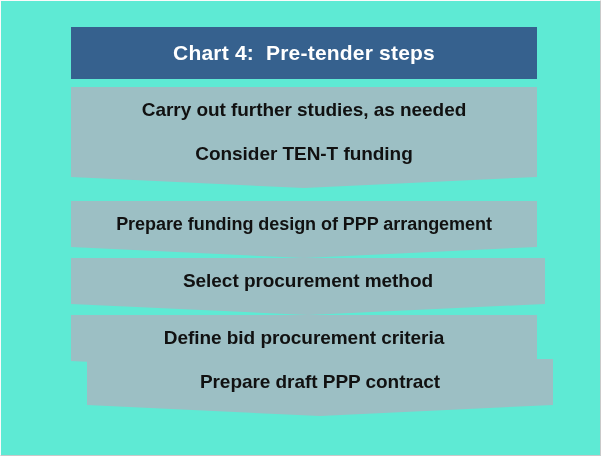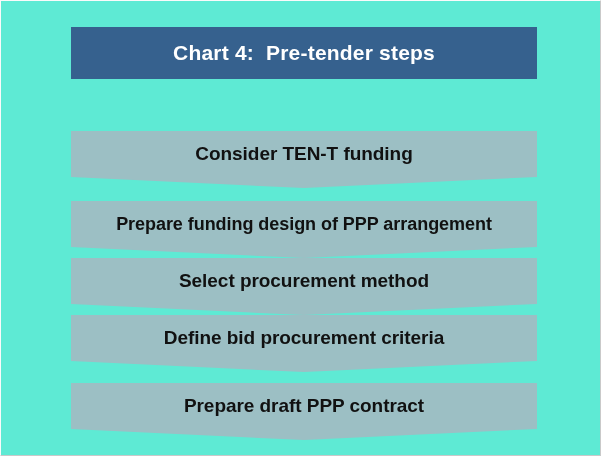--- a/index.html
+++ b/index.html
@@ -73,33 +73,36 @@
     font-weight: bold;
     letter-spacing: -0.05px;
     white-space: nowrap;
     text-align: center;
   }
   .step.narrow .step-label { font-size: 18px; }
 
   .step-0 { top: 86px; }
   .step-1 { top: 130px; }
   .step-2 { top: 200px; }
-  .step-3 { top: 257px; }
+  .step-3 { top: 257px; padding-left: 8px; }
   .step-4 { top: 314px; }
-  .step-5 { top: 382px; }
+  .step-5 { top: 358px; margin-left: 16px; }
 </style>
 </head>
 <body>
 
 <div id="page">
 
   <div id="title-banner">
     <span class="title-text">Chart 4:  Pre-tender steps</span>
   </div>
 
+  <div class="step step-0">
+    <span class="step-label">Carry out further studies, as needed</span>
+  </div>
 
   <div class="step step-1">
     <span class="step-label">Consider TEN-T funding</span>
   </div>
 
   <div class="step step-2 narrow">
     <span class="step-label">Prepare funding design of PPP arrangement</span>
   </div>
 
   <div class="step step-3">

